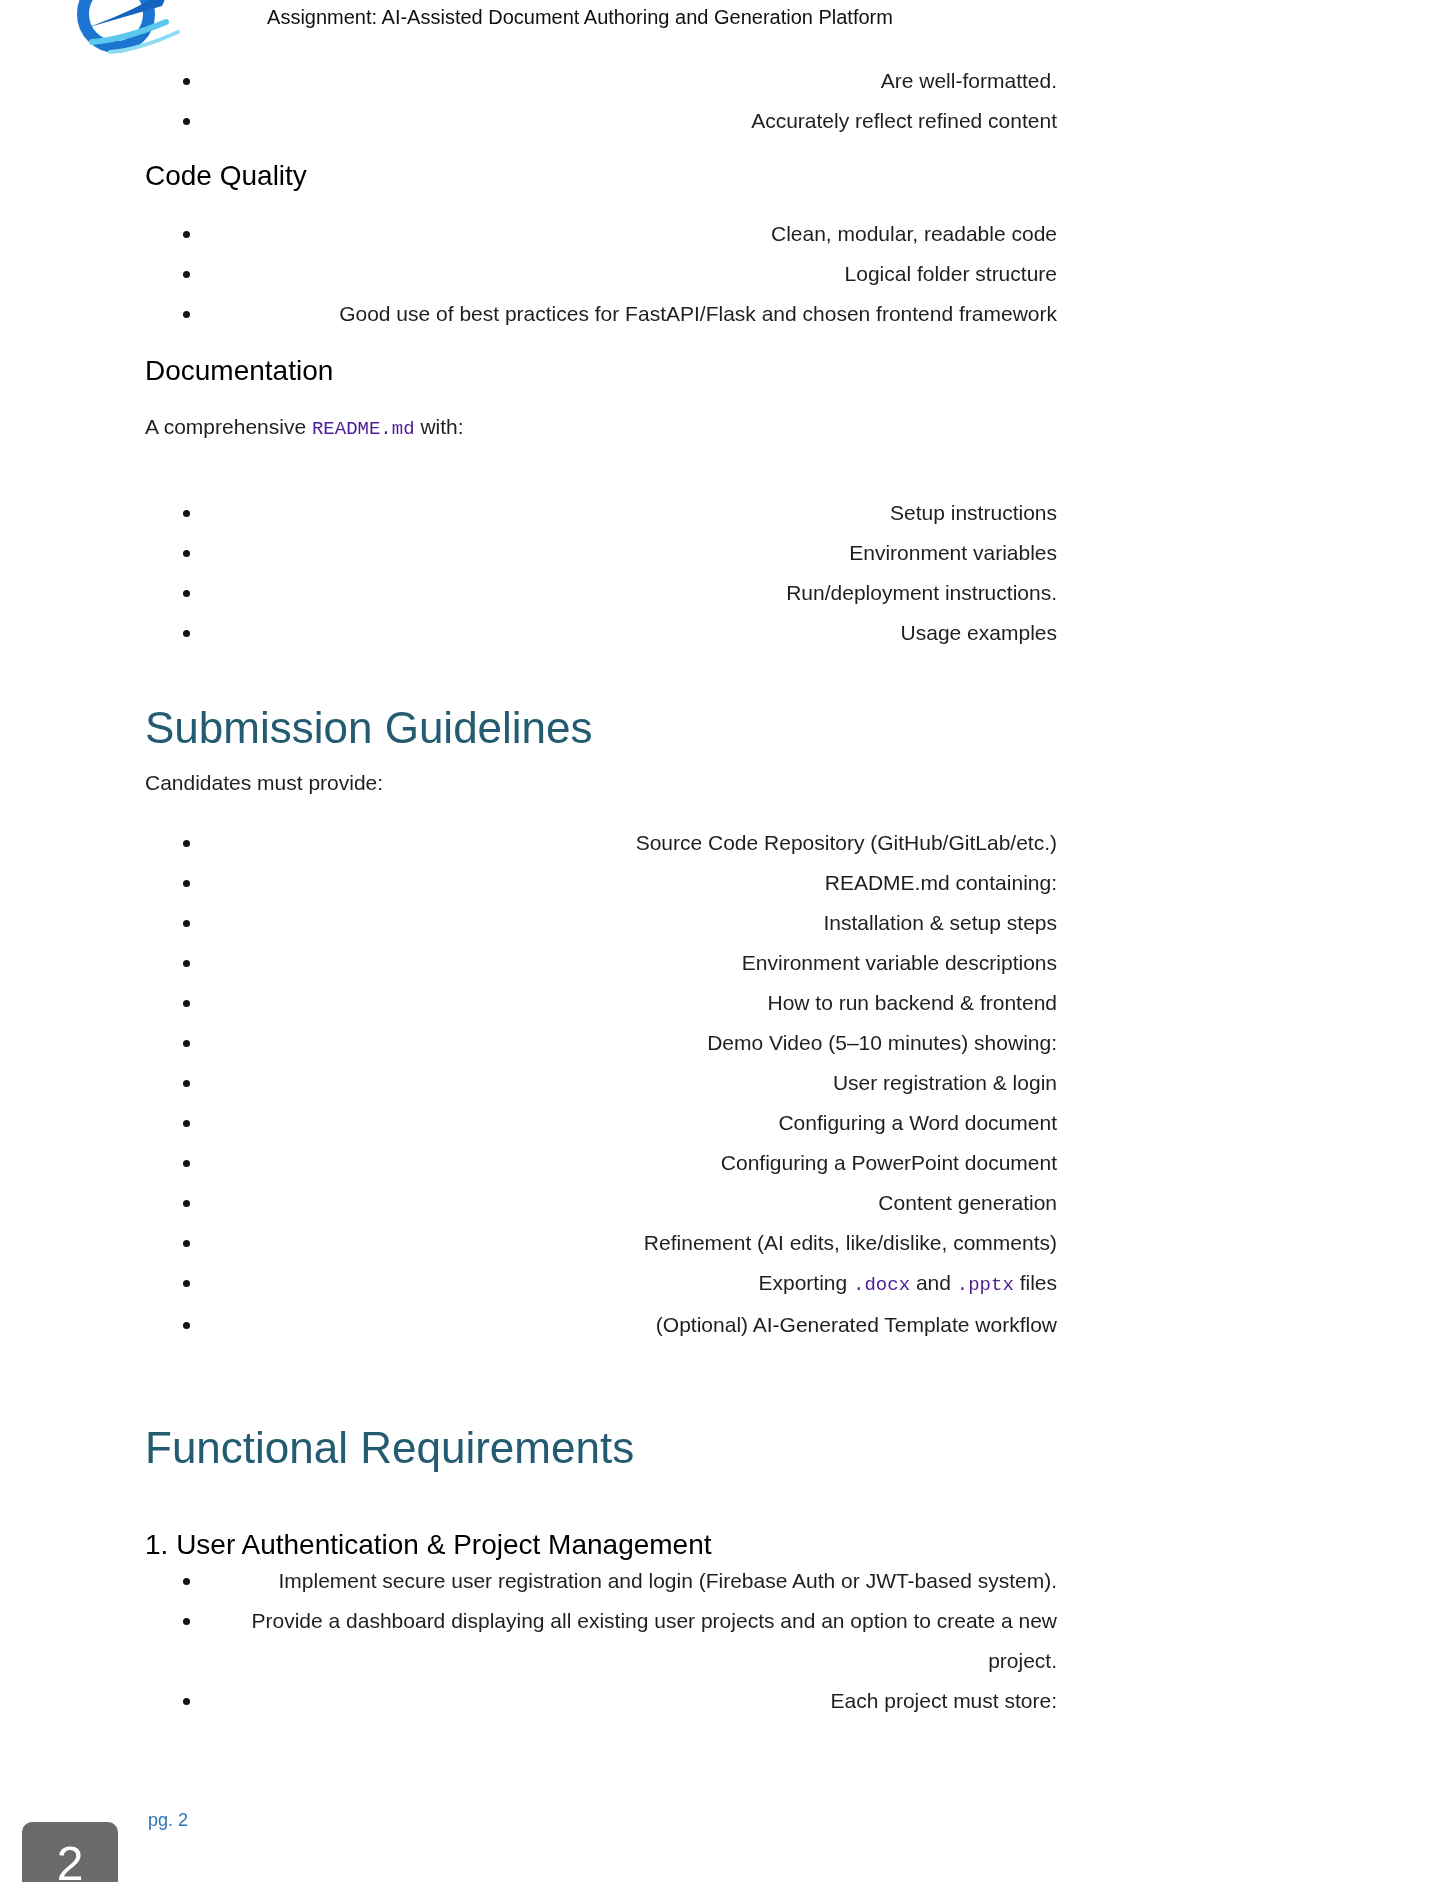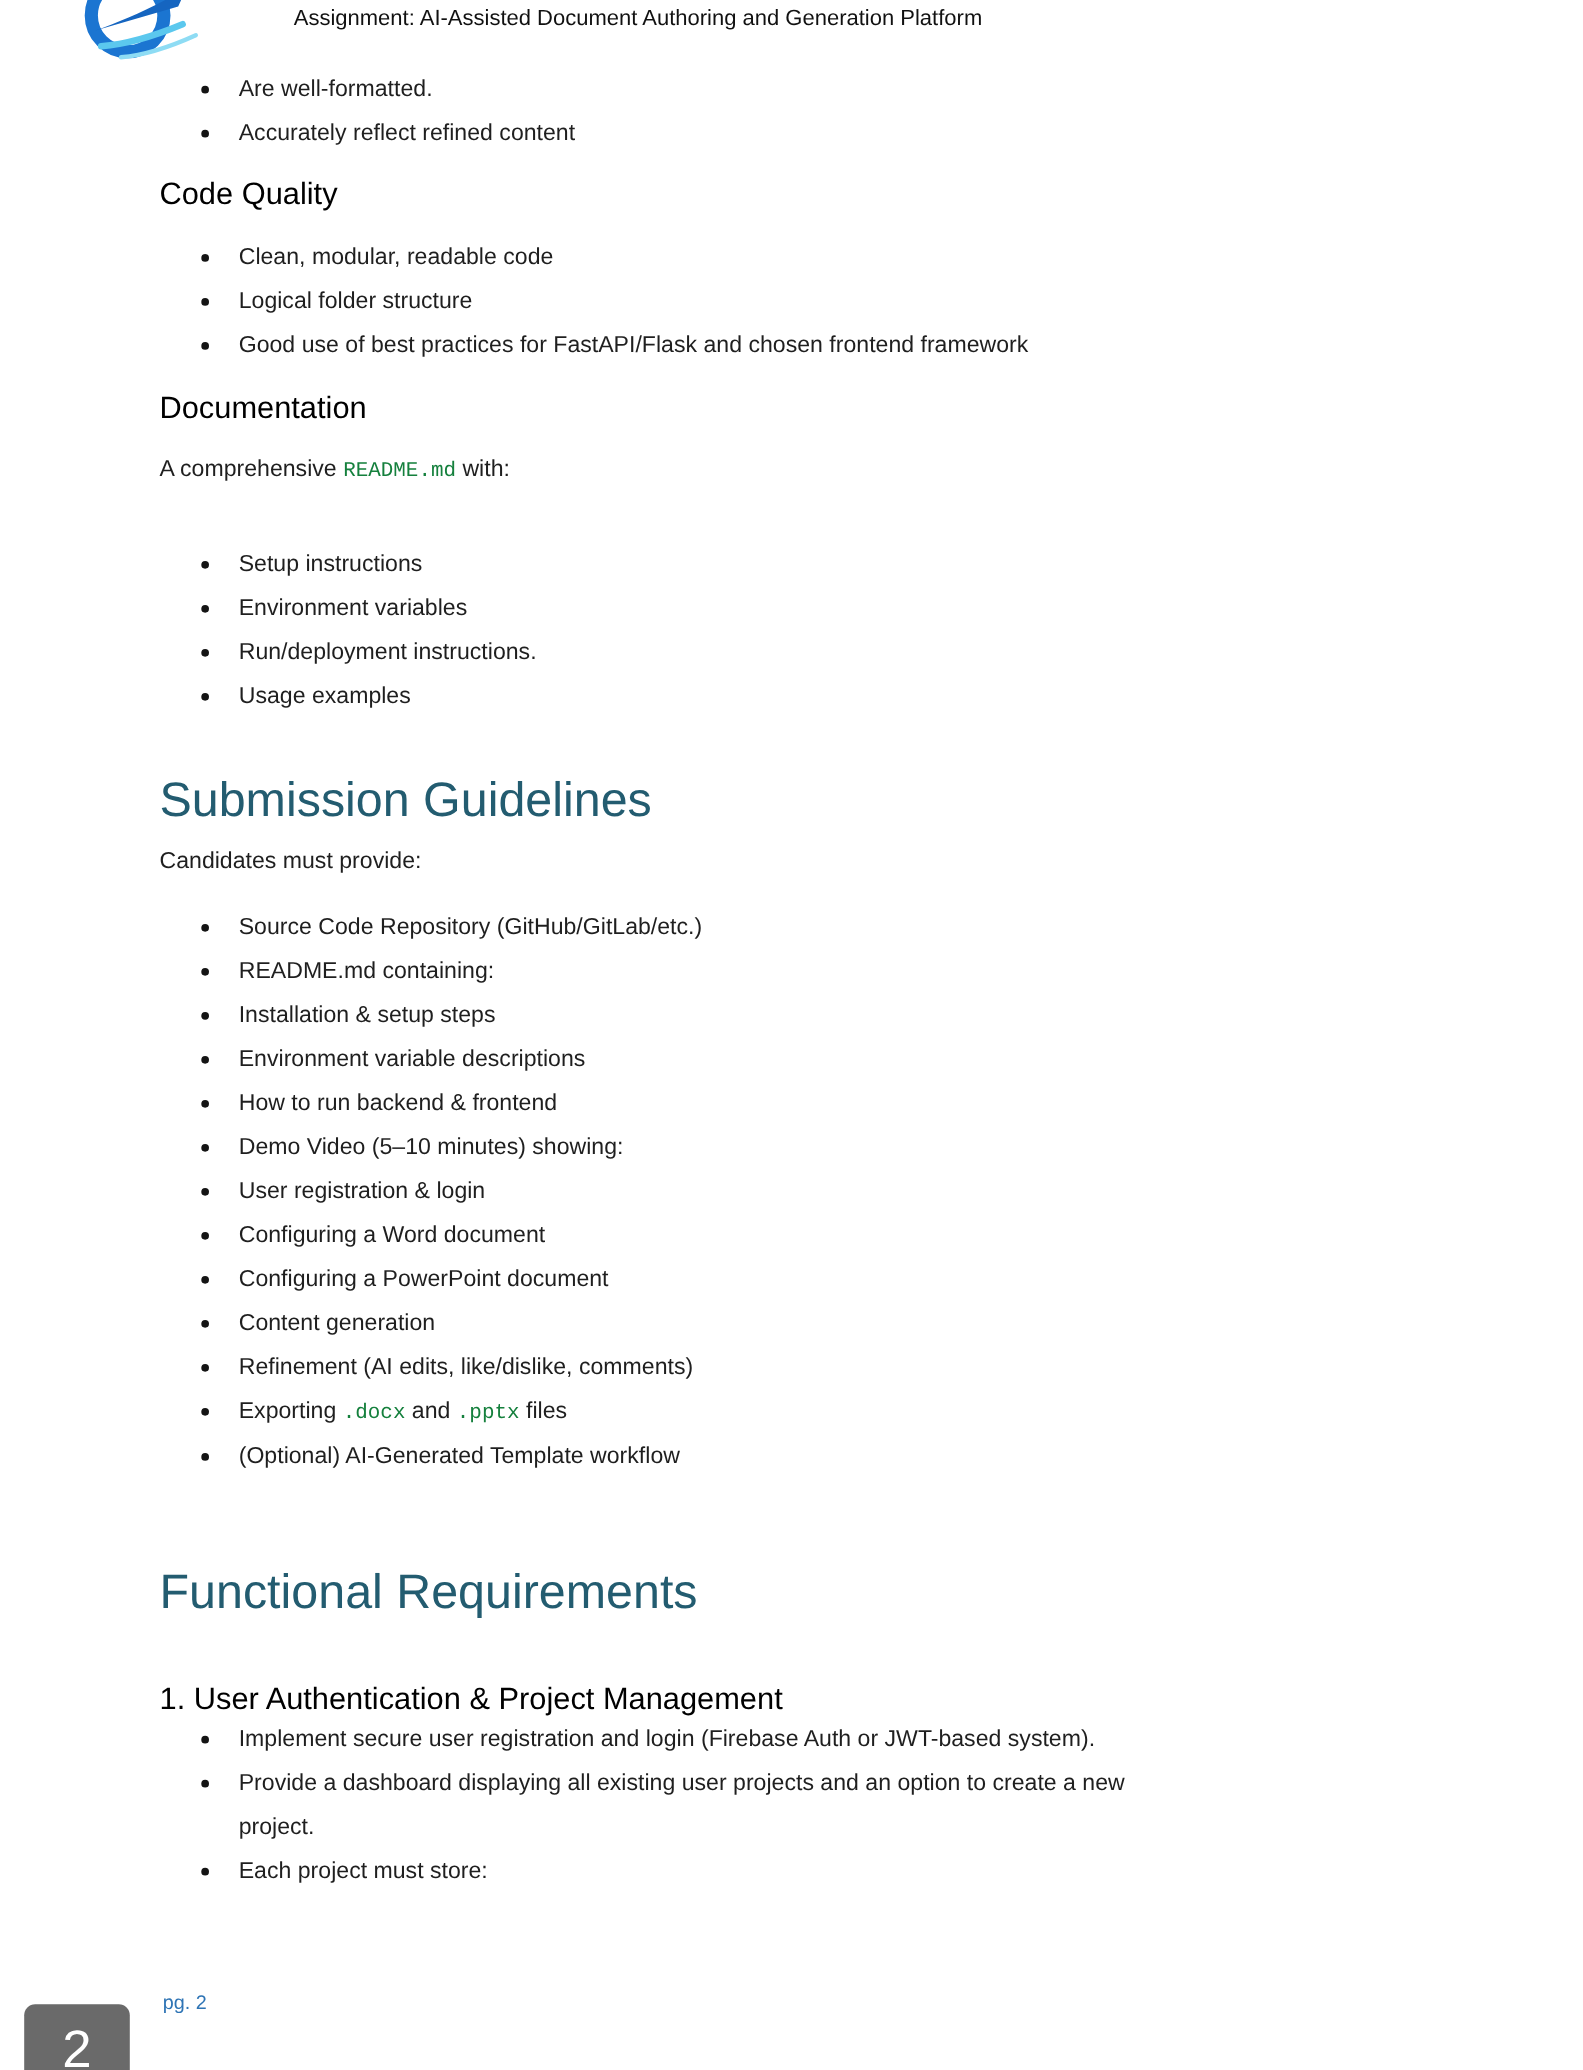--- a/index.html
+++ b/index.html
@@ -27,36 +27,36 @@
     font-size:44px; font-weight:400; color:#235c70;
     margin:0; line-height:1.2;
   }
   h2.doc-h2 {
     font-size:28px; font-weight:400; color:#000000;
     margin:0; line-height:1.2;
   }
 
   p.doc-p { margin:0; font-size:21px; line-height:40px; color:#1f1f1f; }
 
-  ul.doc-list { list-style:none; margin:0; padding:0; }
+  ul.doc-list { list-style:none; margin:0; padding:0;text-align:right; }
   ul.doc-list li {
     position:relative;
     font-size:21px; line-height:40px;
     padding-left:72px;
     max-width:840px;
     color:#1f1f1f;
   }
   ul.doc-list li::before {
     content:"";
     position:absolute; left:38px; top:17px;
     width:7px; height:7px; border-radius:50%;
     background:#141414;
   }
 
-  .mono { font-family:"Liberation Mono", monospace; font-size:19px; color:#15803d; }
+  .mono { font-family:"Liberation Mono", monospace; font-size:19px; color:#4c1d95; }
 
   
   #list-intro { top:61px; }
   #h-code     { top:159px; }
   #list-code  { top:214px; }
   #h-doc      { top:354px; }
   #p-readme   { top:407px; }
   #list-doc   { top:467px;margin-top:26px; }
   #h-sub      { top:702px; }
   #p-cand     { top:763px; }

